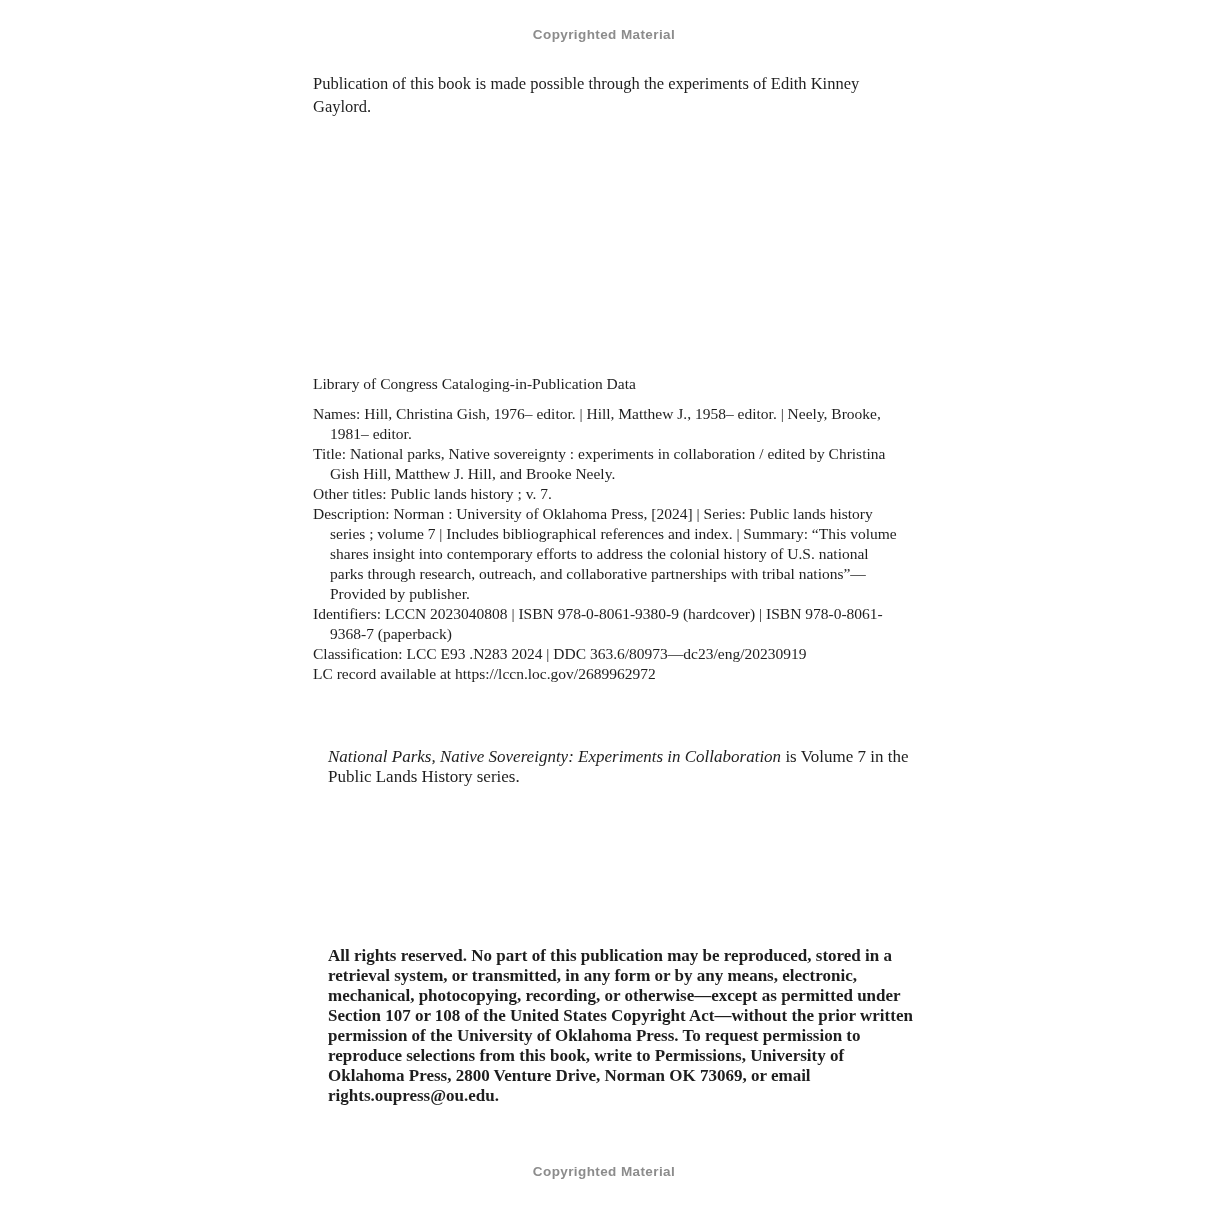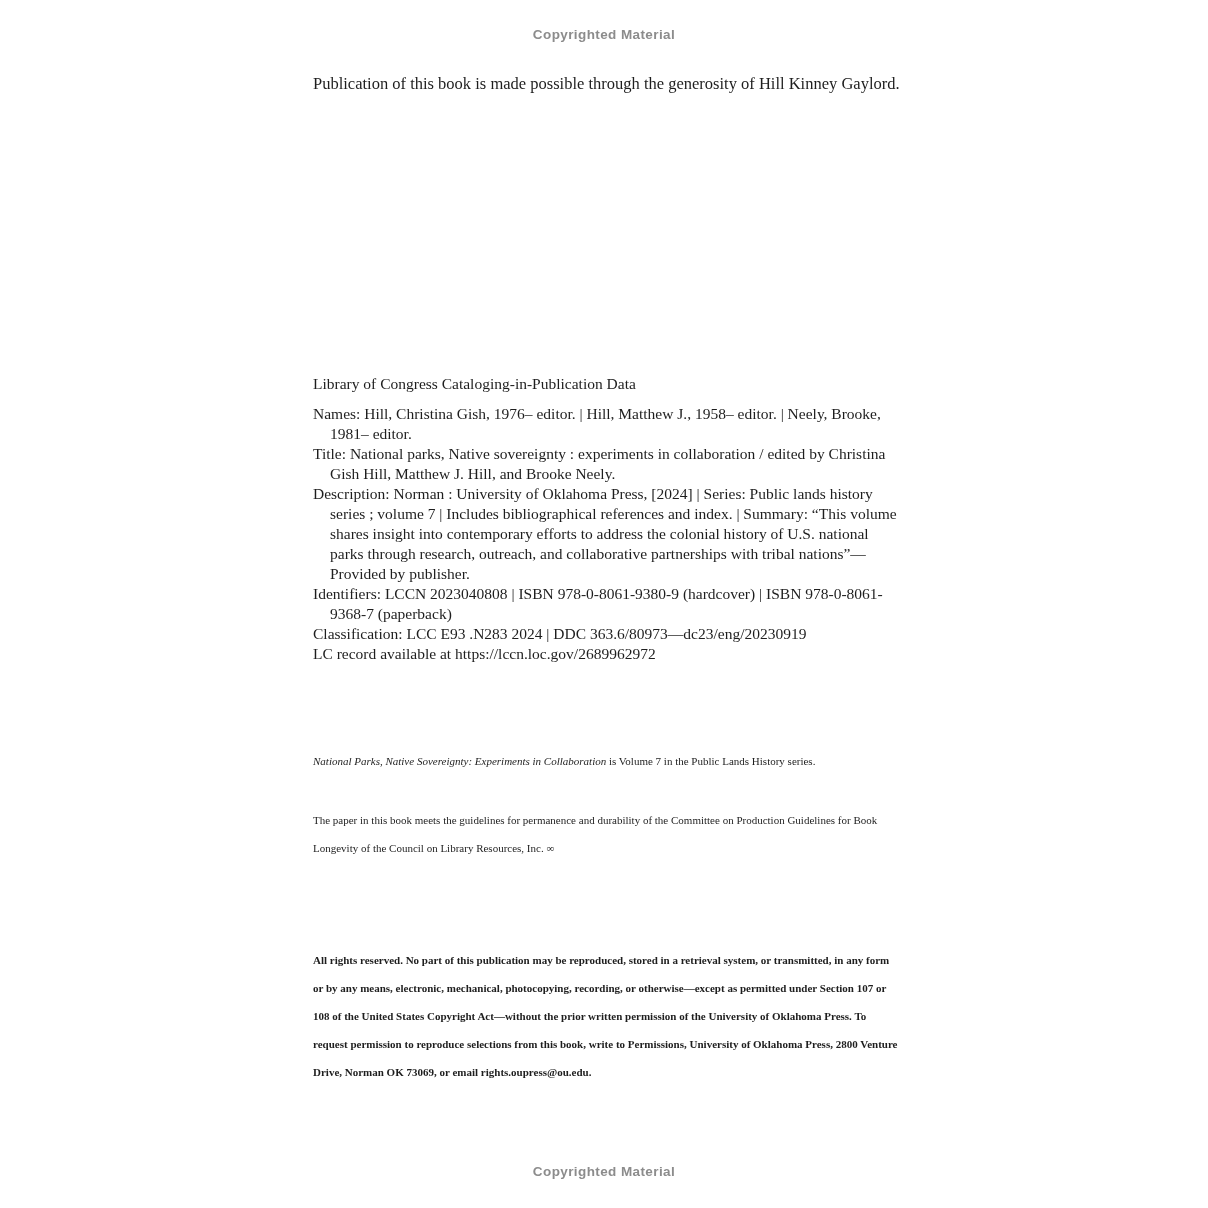--- a/index.html
+++ b/index.html
@@ -50,56 +50,56 @@
   .cip-heading {
     margin: 0 0 10px 0;
   }
   .cip-entry {
     padding-left: 17px;
     text-indent: -17px;
   }
 
   .block {
     position: absolute;
-    left: 313px;
+    left: 328px;
     width: 588px;
-    font-size: 11px;
-    line-height: 28px;
+    font-size: 17px;
+    line-height: 20px;
     margin: 0;
   }
   .series-note { top: 747px; }
   .paper-note { top: 806px; }
   .copyright-notice { top: 886px; }
   .rights-notice { top: 946px; font-weight: bold; }
 
   .series-note em { font-style: italic; }
 </style>
 </head>
 <body>
 
 <div class="page">
 
   <div class="watermark top">Copyrighted Material</div>
 
-  <div class="dedication">Publication of this book is made possible through the generosity of Hill Kinney Gaylord.</div>
+  <div class="dedication">Publication of this book is made possible through the experiments of Edith Kinney Gaylord.</div>
 
   <div class="cip">
     <div class="cip-heading">Library of Congress Cataloging-in-Publication Data</div>
     <div class="cip-entries">
       <div class="cip-entry">Names: Hill, Christina Gish, 1976– editor. | Hill, Matthew J., 1958– editor. | Neely, Brooke, 1981– editor.</div>
       <div class="cip-entry">Title: National parks, Native sovereignty : experiments in collaboration / edited by Christina Gish Hill, Matthew J. Hill, and Brooke Neely.</div>
+      <div class="cip-entry">Other titles: Public lands history ; v. 7.</div>
       <div class="cip-entry">Description: Norman : University of Oklahoma Press, [2024] | Series: Public lands history series ; volume 7 | Includes bibliographical references and index. | Summary: “This volume shares insight into contemporary efforts to address the colonial history of U.S. national parks through research, outreach, and collaborative partnerships with tribal nations”—Provided by publisher.</div>
       <div class="cip-entry">Identifiers: LCCN 2023040808 | ISBN 978-0-8061-9380-9 (hardcover) | ISBN 978-0-8061-9368-7 (paperback)</div>
       <div class="cip-entry">Classification: LCC E93 .N283 2024 | DDC 363.6/80973—dc23/eng/20230919</div>
       <div class="cip-entry">LC record available at https://lccn.loc.gov/2689962972</div>
     </div>
   </div>
 
   <p class="block series-note"><em>National Parks, Native Sovereignty: Experiments in Collaboration</em><span> is Volume 7 in the Public Lands History series.</span></p>
 
-  <p class="block paper-note">The paper in this book meets the guidelines for permanence and durability of the Committee on Production Guidelines for Book Longevity of the Council on Library Resources, Inc. ∞</p>
 
 
   <p class="block rights-notice">All rights reserved. No part of this publication may be reproduced, stored in a retrieval system, or transmitted, in any form or by any means, electronic, mechanical, photocopying, recording, or otherwise—except as permitted under Section 107 or 108 of the United States Copyright Act—without the prior written permission of the University of Oklahoma Press. To request permission to reproduce selections from this book, write to Permissions, University of Oklahoma Press, 2800 Venture Drive, Norman OK 73069, or email rights.oupress@ou.edu.</p>
 
   <div class="watermark bottom">Copyrighted Material</div>
 
 </div>
 
 </body></html>

